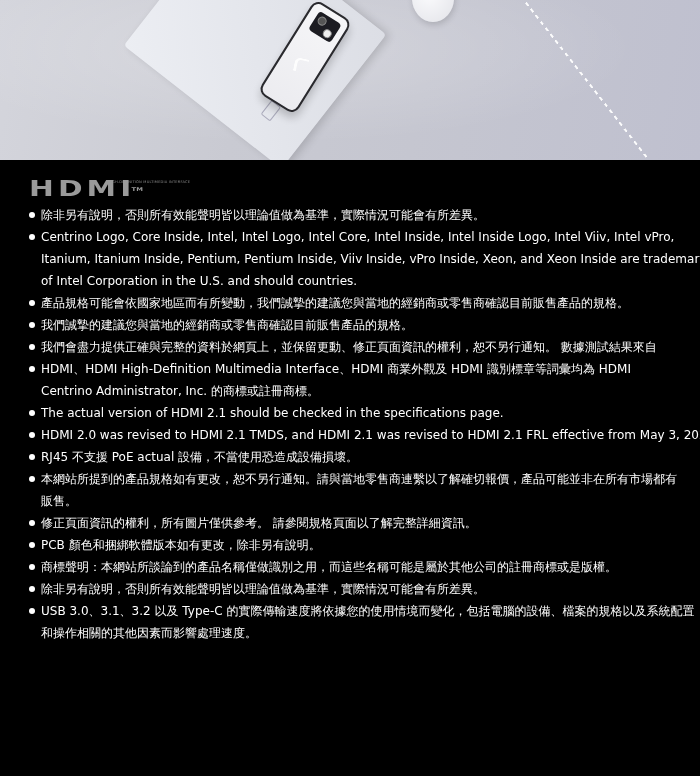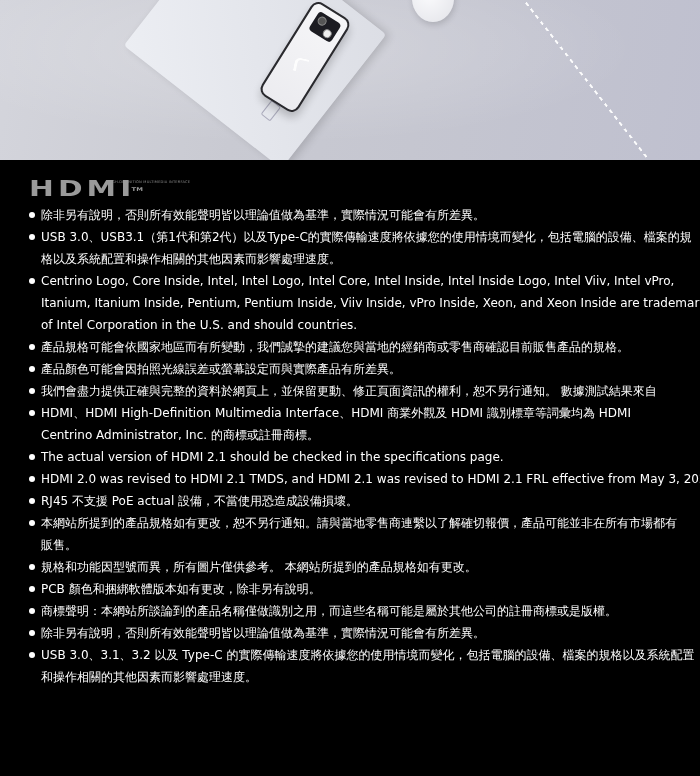--- a/index.html
+++ b/index.html
@@ -100,33 +100,29 @@
       <span class="hdmi-tm">TM</span>
     </div>
     <div class="hdmi-tagline">HIGH-DEFINITION MULTIMEDIA INTERFACE</div>
   </div>
 
   <ul class="bullet-list" id="notes-list">
       <li>
         <span class="line">除非另有說明，否則所有效能聲明皆以理論值做為基準，實際情況可能會有所差異。</span>
       </li>
       <li>
-        <span class="line">USB 3.0、USB3.1（第1代和第2代）以及Type-C的實際傳輸速度將依據您的使用情境而變化，包括電腦的設備、檔案的規</span>
-        <span class="line">格以及系統配置和操作相關的其他因素而影響處理速度。</span>
-      </li>
-      <li>
         <span class="line">Centrino Logo, Core Inside, Intel, Intel Logo, Intel Core, Intel Inside, Intel Inside Logo, Intel Viiv, Intel vPro,</span>
         <span class="line">Itanium, Itanium Inside, Pentium, Pentium Inside, Viiv Inside, vPro Inside, Xeon, and Xeon Inside are trademarks</span>
         <span class="line">of Intel Corporation in the U.S. and should countries.</span>
       </li>
       <li>
         <span class="line">產品規格可能會依國家地區而有所變動，我們誠摯的建議您與當地的經銷商或零售商確認目前販售產品的規格。</span>
       </li>
       <li>
-        <span class="line">產品顏色可能會因拍照光線誤差或螢幕設定而與實際產品有所差異。</span>
+        <span class="line">我們誠摯的建議您與當地的經銷商或零售商確認目前販售產品的規格。</span>
       </li>
       <li>
         <span class="line">我們會盡力提供正確與完整的資料於網頁上，並保留更動、修正頁面資訊的權利，恕不另行通知。 數據測試結果來自</span>
       </li>
       <li>
         <span class="line">HDMI、HDMI High-Definition Multimedia Interface、HDMI 商業外觀及 HDMI 識別標章等詞彙均為 HDMI</span>
         <span class="line">Centrino Administrator, Inc. 的商標或註冊商標。</span>
       </li>
       <li>
         <span class="line">The actual version of HDMI 2.1 should be checked in the specifications page.</span>
@@ -135,21 +131,21 @@
         <span class="line">HDMI 2.0 was revised to HDMI 2.1 TMDS, and HDMI 2.1 was revised to HDMI 2.1 FRL effective from May 3, 2022.</span>
       </li>
       <li>
         <span class="line">RJ45 不支援 PoE actual 設備，不當使用恐造成設備損壞。</span>
       </li>
       <li>
         <span class="line">本網站所提到的產品規格如有更改，恕不另行通知。請與當地零售商連繫以了解確切報價，產品可能並非在所有市場都有</span>
         <span class="line">販售。</span>
       </li>
       <li>
-        <span class="line">規格和功能因型號而異，所有圖片僅供參考。 本網站所提到的產品規格如有更改。</span>
+        <span class="line">修正頁面資訊的權利，所有圖片僅供參考。 請參閱規格頁面以了解完整詳細資訊。</span>
       </li>
       <li>
         <span class="line">PCB 顏色和捆綁軟體版本如有更改，除非另有說明。</span>
       </li>
       <li>
         <span class="line">商標聲明：本網站所談論到的產品名稱僅做識別之用，而這些名稱可能是屬於其他公司的註冊商標或是版權。</span>
       </li>
       <li>
         <span class="line">除非另有說明，否則所有效能聲明皆以理論值做為基準，實際情況可能會有所差異。</span>
       </li>

